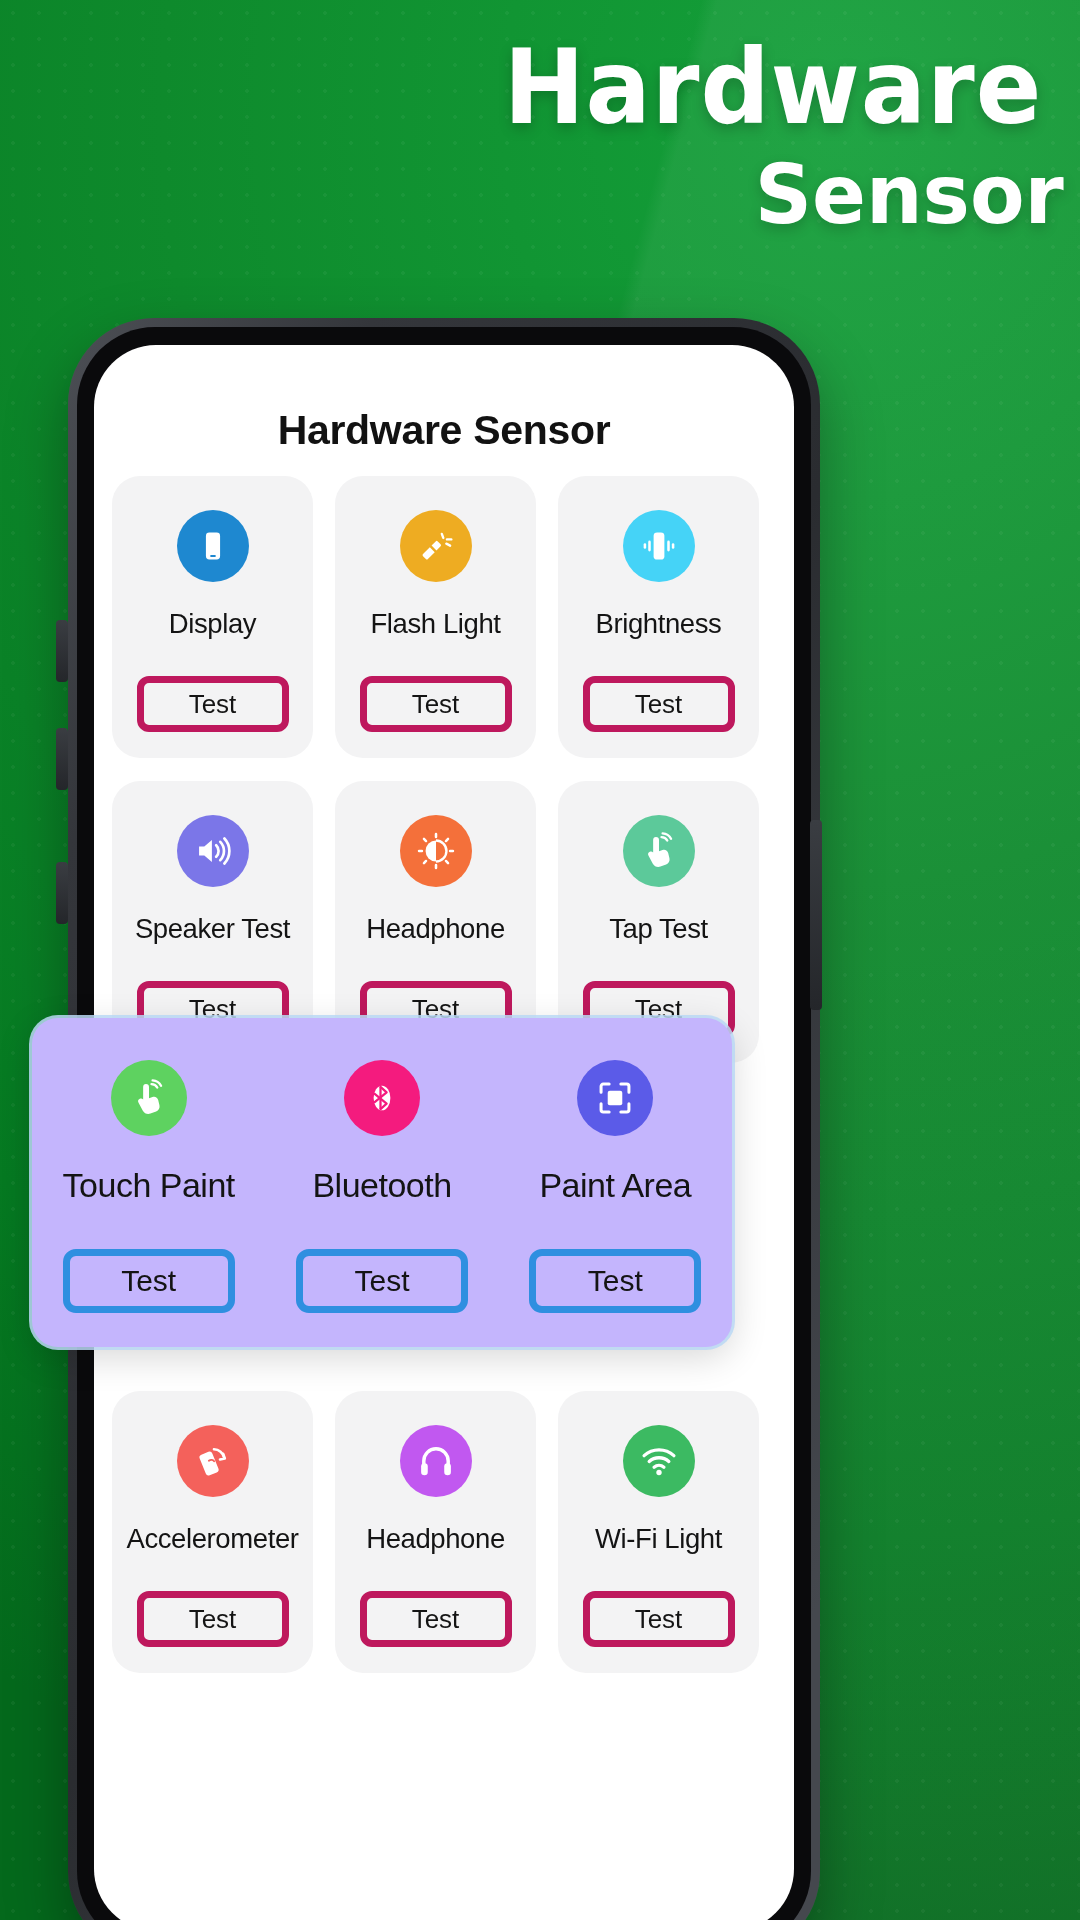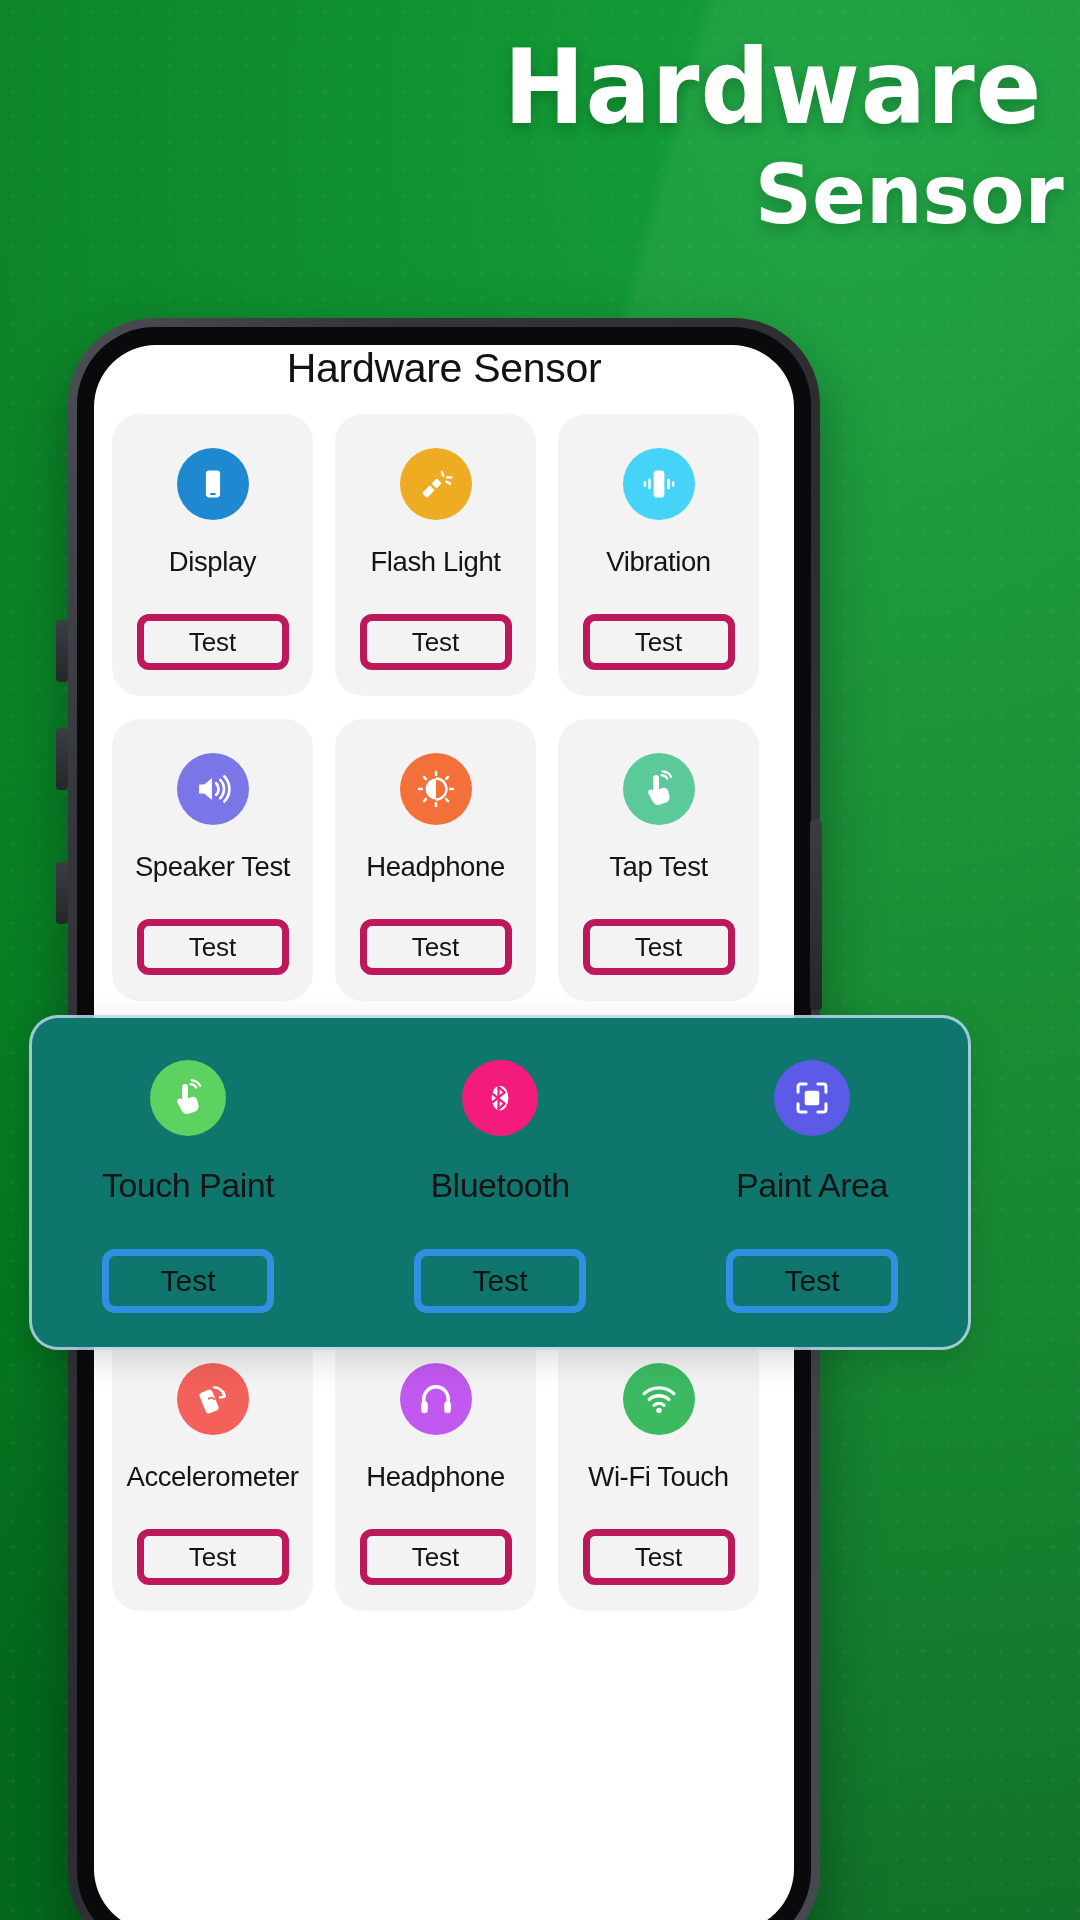--- a/index.html
+++ b/index.html
@@ -81,22 +81,23 @@
 
   
   .sidebtn { position:absolute; background:linear-gradient(180deg,#3a3d42,#24262a); z-index:7; border-radius:4px; }
   .sb-l { left:56px; width:12px; }
   .sb-r { left:810px; width:12px; }
 
   
   #apptitle {
     text-align:center;
     font-size:41px;
-    font-weight:normal;
+    font-weight:bold;
     color:#121212;
+    padding-top:62px;
     letter-spacing:-0.3px;
   }
 
   #grid {
     padding:22px 18px 0 18px;
     display:flex;
     flex-wrap:wrap;
     gap:23px 22px;
   }
   .card {
@@ -132,22 +133,22 @@
     font-size:26px;
     font-family:"Liberation Sans", sans-serif;
     display:flex; align-items:center; justify-content:center;
     cursor:pointer;
   }
 
   
   #overlay {
     position:absolute;
     left:32px; top:1018px;
-    width:936px;
-    background:#0f766e;
+    width:700px;
+    background:#c4b5fd;
     border-radius:26px;
     box-shadow:0 0 0 3px rgba(186,216,245,0.85), 0 10px 36px rgba(0,0,0,0.16);
     z-index:20;
     padding:42px 0 34px 0;
     display:flex;
   }
   #overlay .ocard {
     flex:1;
     display:flex;
     flex-direction:column;
@@ -221,21 +222,21 @@
               <svg width="38" height="38" viewBox="0 0 24 24">
                 <g fill="#fff">
                   <rect x="8.6" y="3.4" width="6.8" height="17.2" rx="2.2"></rect>
                   <rect x="5.2" y="8.6" width="1.6" height="6.8" rx="0.8"></rect>
                   <rect x="2.3" y="10.2" width="1.6" height="3.6" rx="0.8"></rect>
                   <rect x="17.2" y="8.6" width="1.6" height="6.8" rx="0.8"></rect>
                   <rect x="20.1" y="10.2" width="1.6" height="3.6" rx="0.8"></rect>
                 </g>
               </svg>
             </div>
-            <div class="clabel">Vibration</div>
+            <div class="clabel">Brightness</div>
             <div class="tbtn">Test</div>
           </div>
           <div class="card">
             <div class="ico" style="background: rgb(123, 118, 232);">
               <svg width="38" height="38" viewBox="0 0 24 24">
                 <g fill="#fff">
                   <path d="M3.2 9.2h3.3L11.3 5v14L6.5 14.8H3.2z"></path>
                   <path d="M14 8.4a5 5 0 0 1 0 7.2" stroke="#fff" stroke-width="1.7" fill="none" stroke-linecap="round"></path>
                   <path d="M16.6 6.2a8.4 8.4 0 0 1 0 11.6" stroke="#fff" stroke-width="1.7" fill="none" stroke-linecap="round"></path>
                   <path d="M19.2 4.1a11.5 11.5 0 0 1 0 15.8" stroke="#fff" stroke-width="1.7" fill="none" stroke-linecap="round"></path>
@@ -312,21 +313,21 @@
             <div class="ico" style="background: rgb(60, 186, 98);">
               <svg width="38" height="38" viewBox="0 0 24 24">
                 <g fill="none" stroke="#fff" stroke-width="2.1" stroke-linecap="round">
                   <path d="M2.6 8.6a14 14 0 0 1 18.8 0"></path>
                   <path d="M5.8 12.3a9.3 9.3 0 0 1 12.4 0"></path>
                   <path d="M8.9 15.9a4.8 4.8 0 0 1 6.2 0"></path>
                 </g>
                 <circle cx="12" cy="19.3" r="1.7" fill="#fff"></circle>
               </svg>
             </div>
-            <div class="clabel">Wi-Fi Touch</div>
+            <div class="clabel">Wi-Fi Light</div>
             <div class="tbtn">Test</div>
           </div>
         </div>
 
     </div>
   </div>
 </div>
 
 <div id="overlay">
     <div class="ocard">

